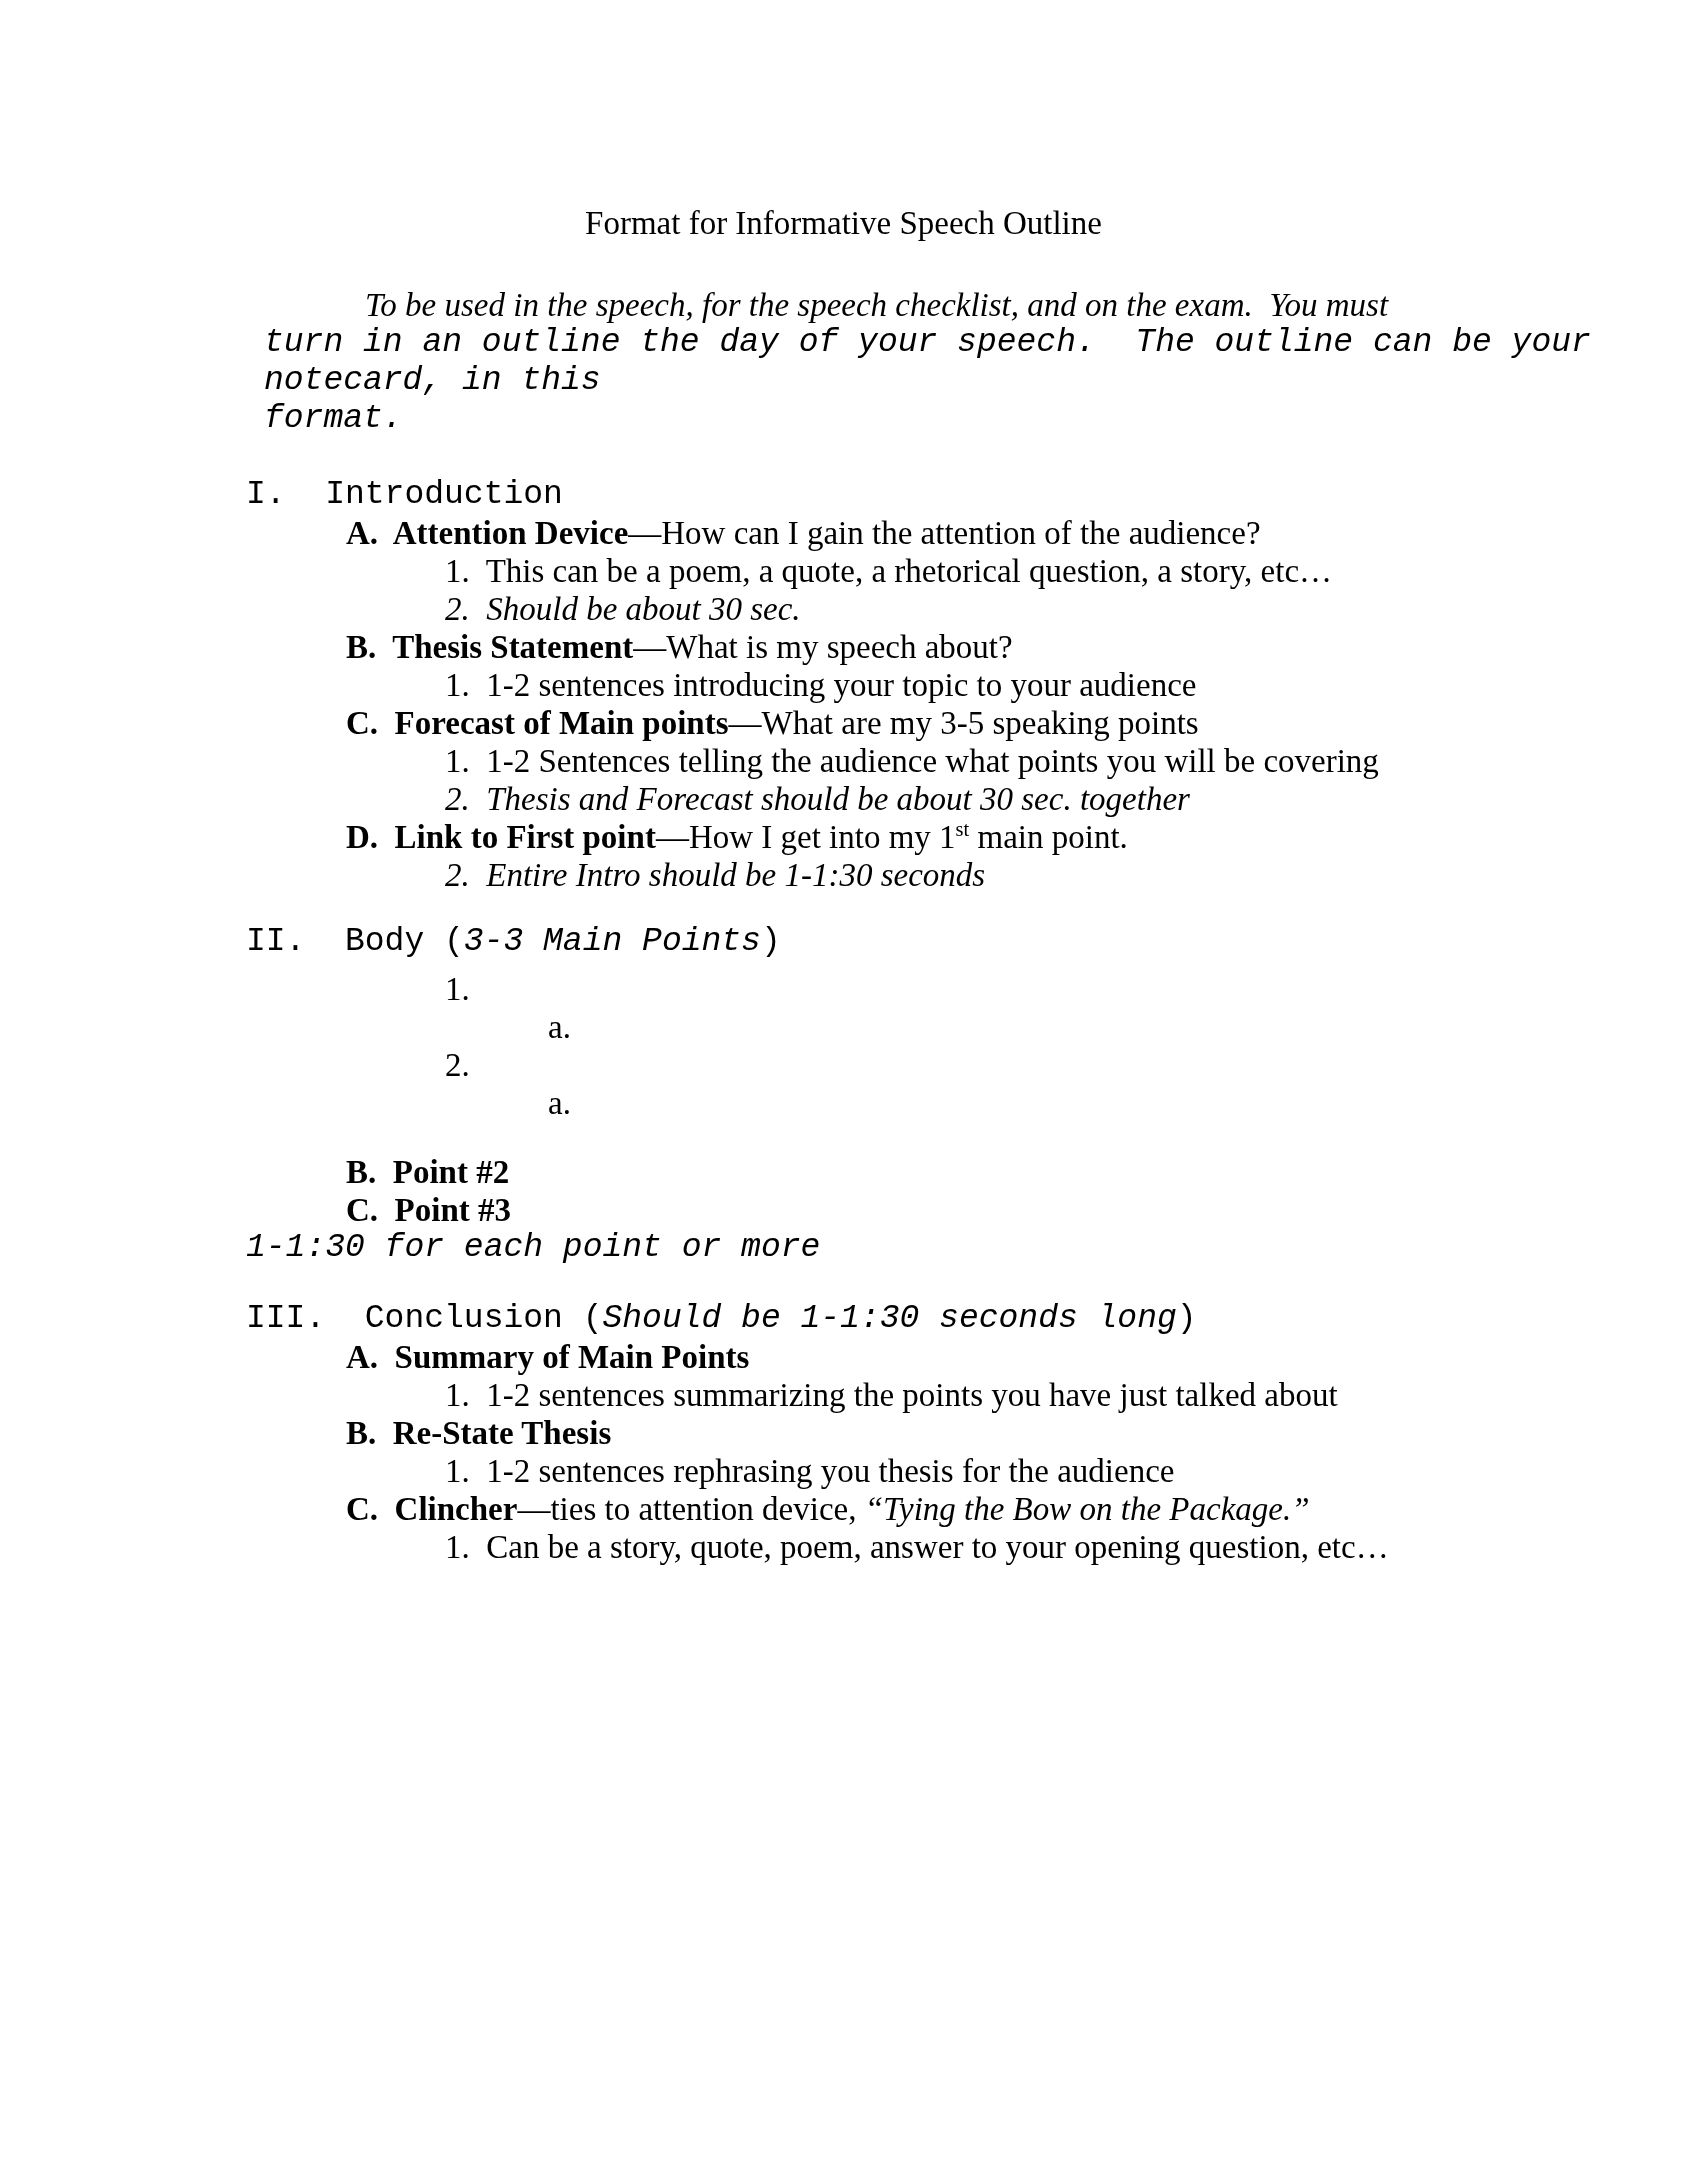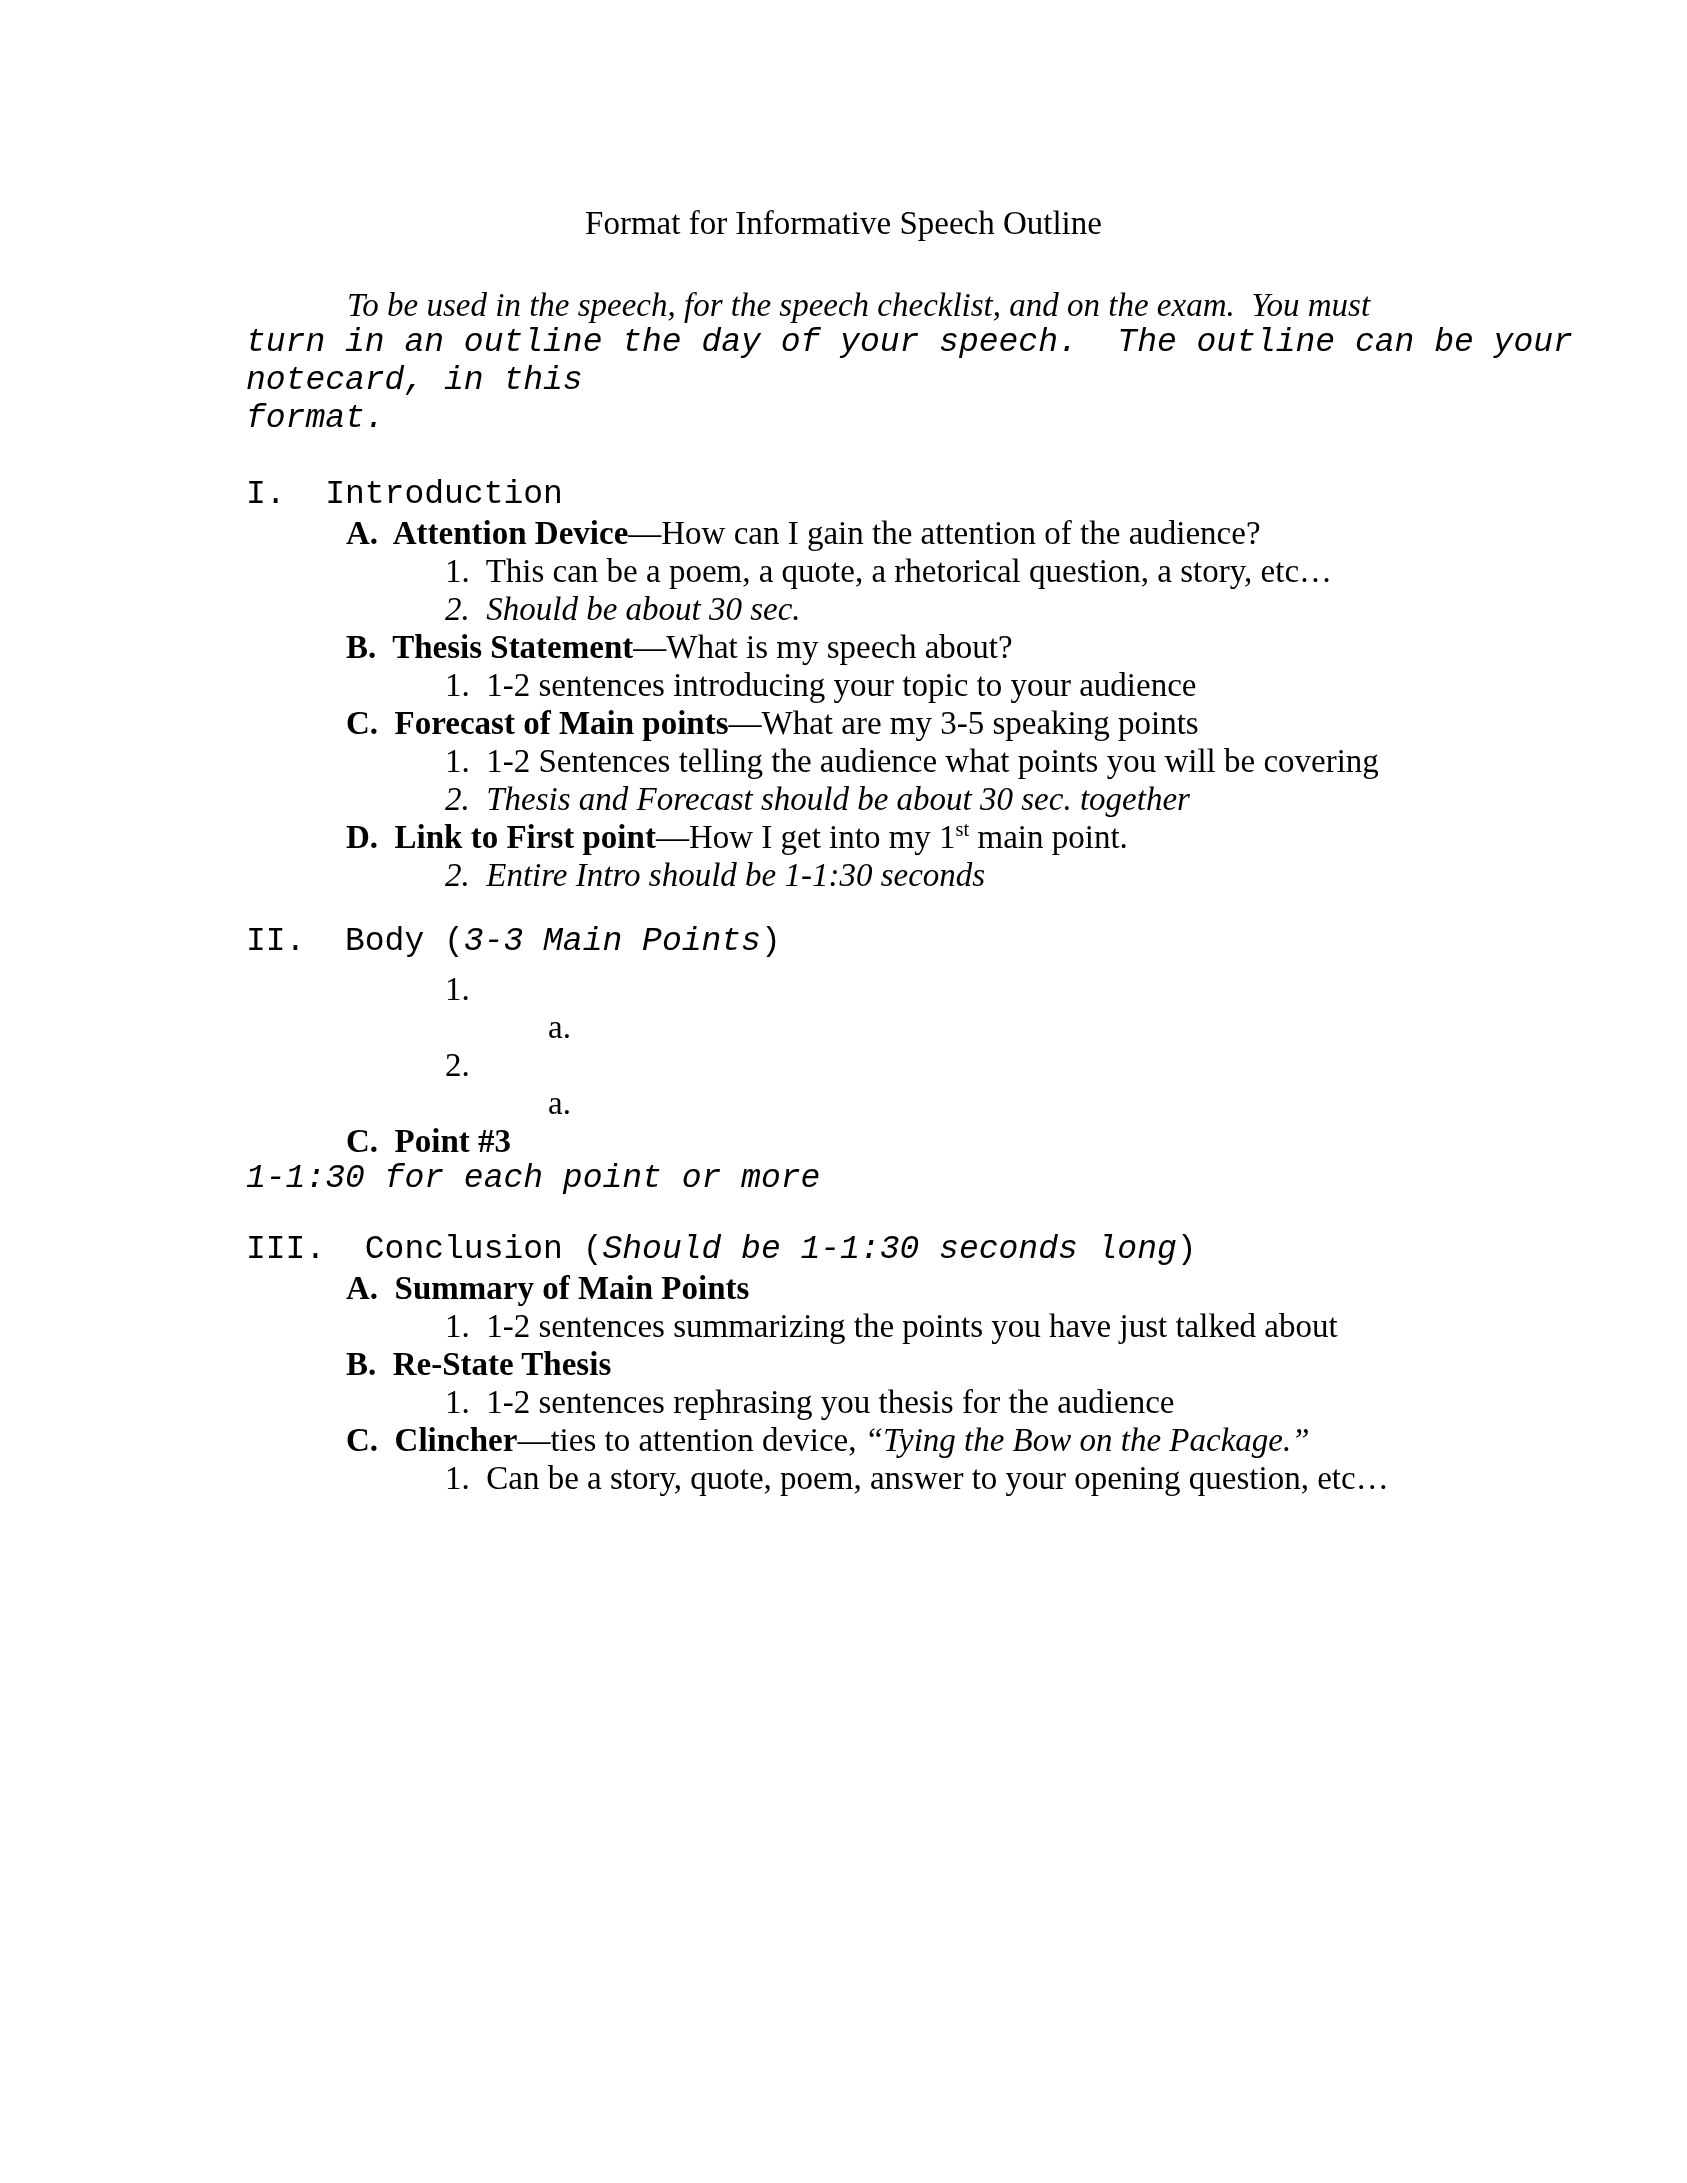--- a/index.html
+++ b/index.html
@@ -19,21 +19,21 @@
   .ln { white-space: pre-wrap; }
   .title { text-align: center; }
   .l0 { padding-left: 246px; font-family: Liberation Mono, monospace; }
   .l1 { padding-left: 346px; }
   .l2 { padding-left: 445px; }
   .l3 { padding-left: 548px; }
   .ind { padding-left: 347px; }
   .b { font-weight: bold; }
   .i { font-style: italic; }
   sup.sp { font-size: 0.62em; vertical-align: super; line-height: 0; }
-  .mt-para { margin-top: 44px; }
+  .mt-para { margin-top: 44px; margin-left: 18px; }
   .mt-s1   { margin-top: 38px; }
   .mt-s2   { margin-top: 29px; }
   .mt-sub  { margin-top: 8.7px; }
   .mt-b2   { margin-top: 31px; }
   .mt-s3   { margin-top: 33px; }
 </style>
 </head>
 <body>
 
 <div class="page">
@@ -59,20 +59,21 @@
     <div class="ln l1"><span class="b">D.  Link to First point</span><span>—How I get into my 1</span><sup class="sp">st</sup><span> main point.</span></div>
     <div class="ln l2 i">2.  Entire Intro should be 1-1:30 seconds</div>
   </div>
 
   <div>
     <div class="ln l0 mt-s2"><span>II.  Body (</span><span class="i">3-3 Main Points</span><span>)</span></div>
     <div class="ln l2 mt-sub">1.</div>
     <div class="ln l3">a.</div>
     <div class="ln l2">2.</div>
     <div class="ln l3">a.</div>
+    <div class="ln l1 b mt-b2">B.  Point #2</div>
     <div class="ln l1 b">C.  Point #3</div>
     <div class="ln l0 i">1-1:30 for each point or more</div>
   </div>
 
   <div>
     <div class="ln l0 mt-s3"><span>III.  Conclusion (</span><span class="i">Should be 1-1:30 seconds long</span><span>)</span></div>
     <div class="ln l1 b">A.  Summary of Main Points</div>
     <div class="ln l2">1.  1-2 sentences summarizing the points you have just talked about</div>
     <div class="ln l1 b">B.  Re-State Thesis</div>
     <div class="ln l2">1.  1-2 sentences rephrasing you thesis for the audience</div>

